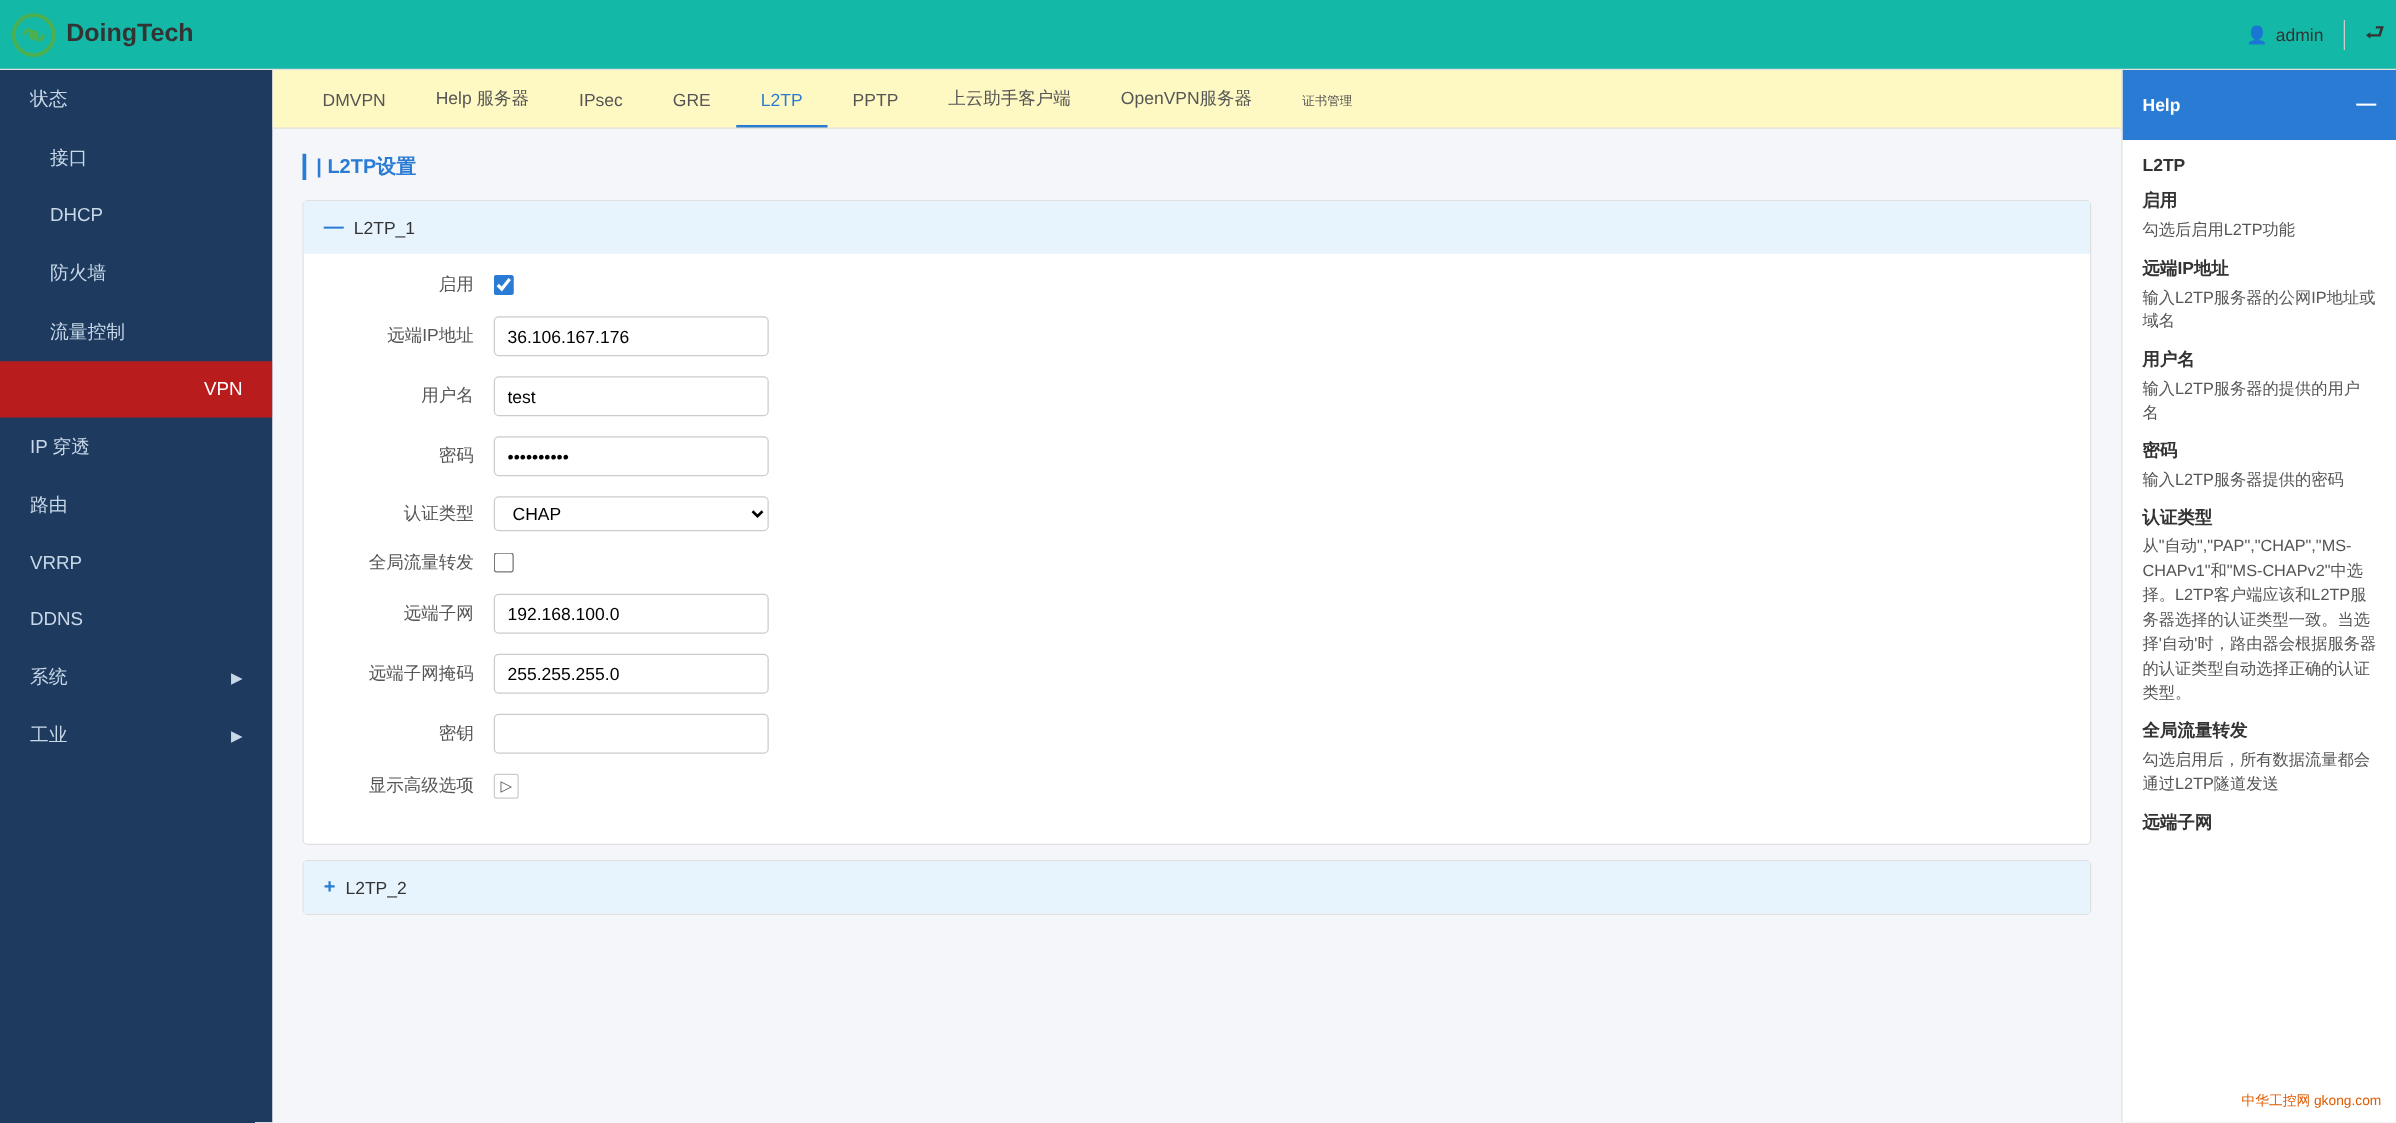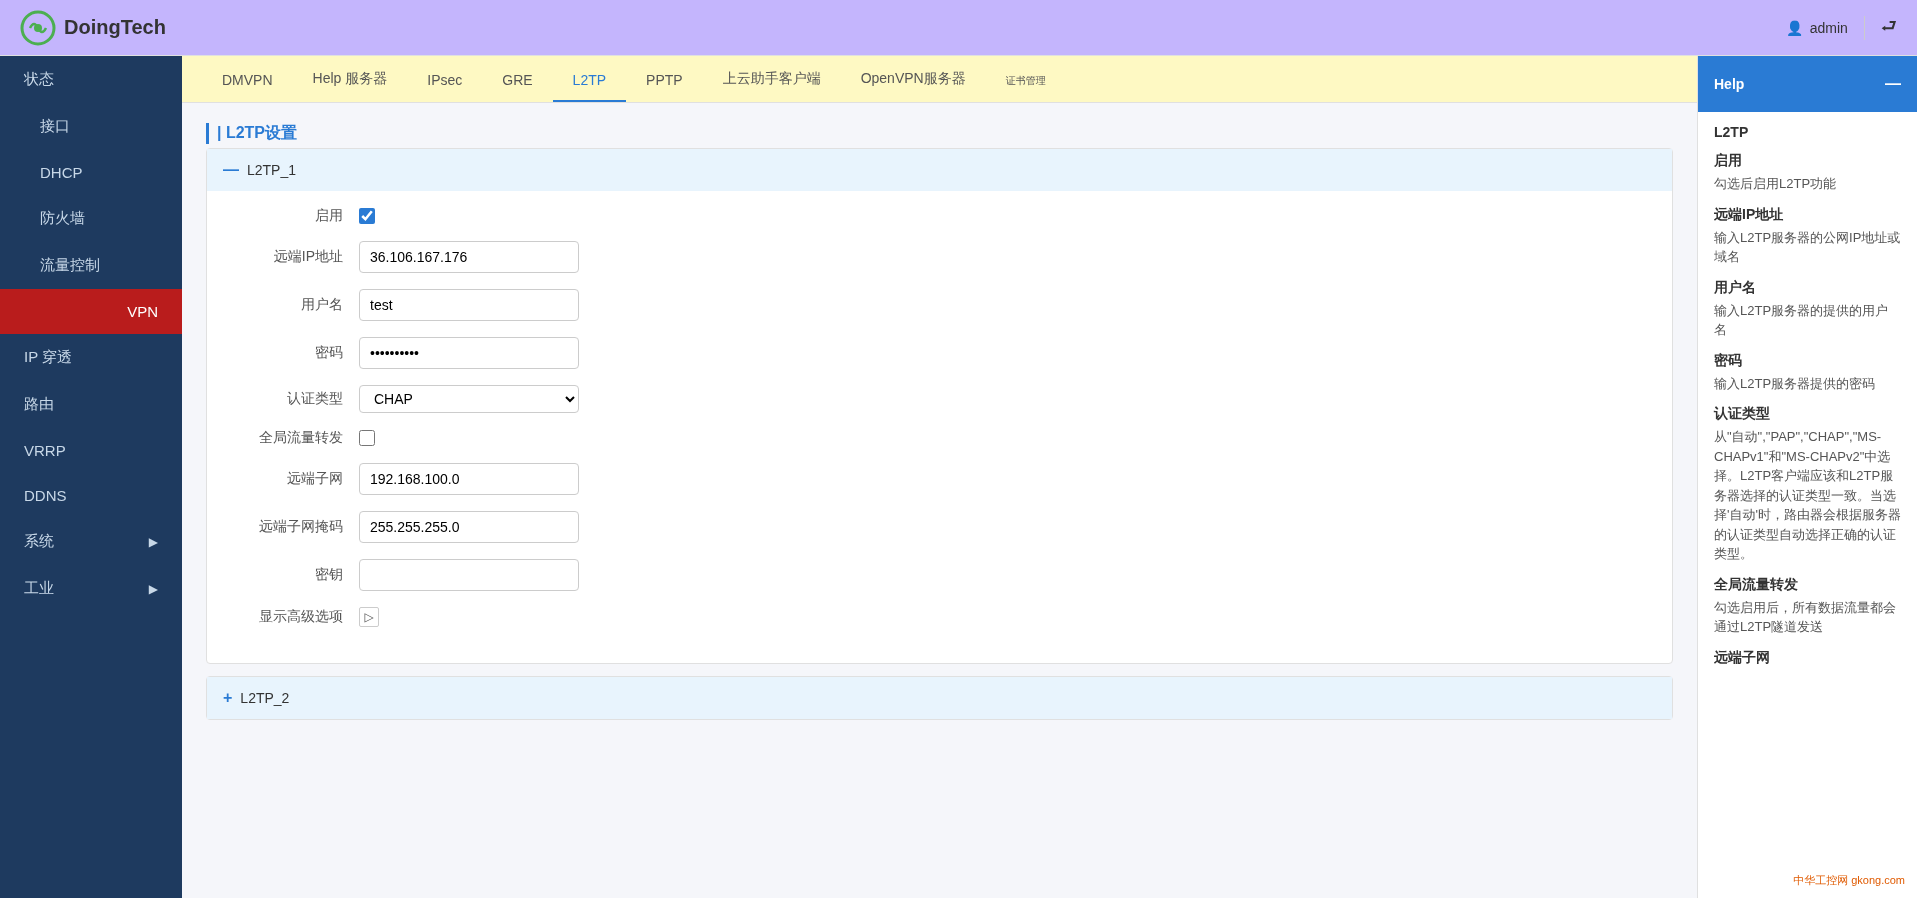--- a/index.html
+++ b/index.html
@@ -1,25 +1,25 @@
 <!DOCTYPE html>
 <html><head>
   <meta charset="utf-8">
   <style>
     * { box-sizing: border-box; margin: 0; padding: 0; }
     body { font-family: "Microsoft YaHei", Arial, sans-serif; font-size: 14px; color: #333; background: #f0f2f5; height: 898px; overflow: hidden; display: flex; flex-direction: column; }
 
     
     .header {
       height: 56px;
-      background: #c4b5fd;
+      background: #14b8a6;
       display: flex;
       align-items: center;
       justify-content: space-between;
-      padding: 0 20px;
+      padding: 0 9px;
       border-bottom: 1px solid #e0e0e0;
       flex-shrink: 0;
     }
     .logo {
       display: flex;
       align-items: center;
       gap: 8px;
     }
     .logo-icon {
       width: 36px;
@@ -54,21 +54,21 @@
 
     
     .main-layout {
       display: flex;
       flex: 1;
       overflow: hidden;
     }
 
     
     .sidebar {
-      width: 182px;
+      width: 218px;
       background: #1e3a5f;
       color: #fff;
       flex-shrink: 0;
       overflow-y: auto;
     }
     .sidebar-item {
       padding: 14px 24px;
       cursor: pointer;
       display: flex;
       align-items: center;
@@ -122,21 +122,21 @@
       overflow-y: auto;
       padding: 20px 24px;
     }
 
     .section-title {
       font-size: 16px;
       font-weight: bold;
       color: #2a7bd4;
       border-left: 3px solid #2a7bd4;
       padding-left: 8px;
-      margin-bottom: 4px;
+      margin-bottom: 16px;
     }
 
     
     .accordion {
       background: #fff;
       border: 1px solid #e0e0e0;
       border-radius: 4px;
       margin-bottom: 12px;
     }
     .accordion-header {

